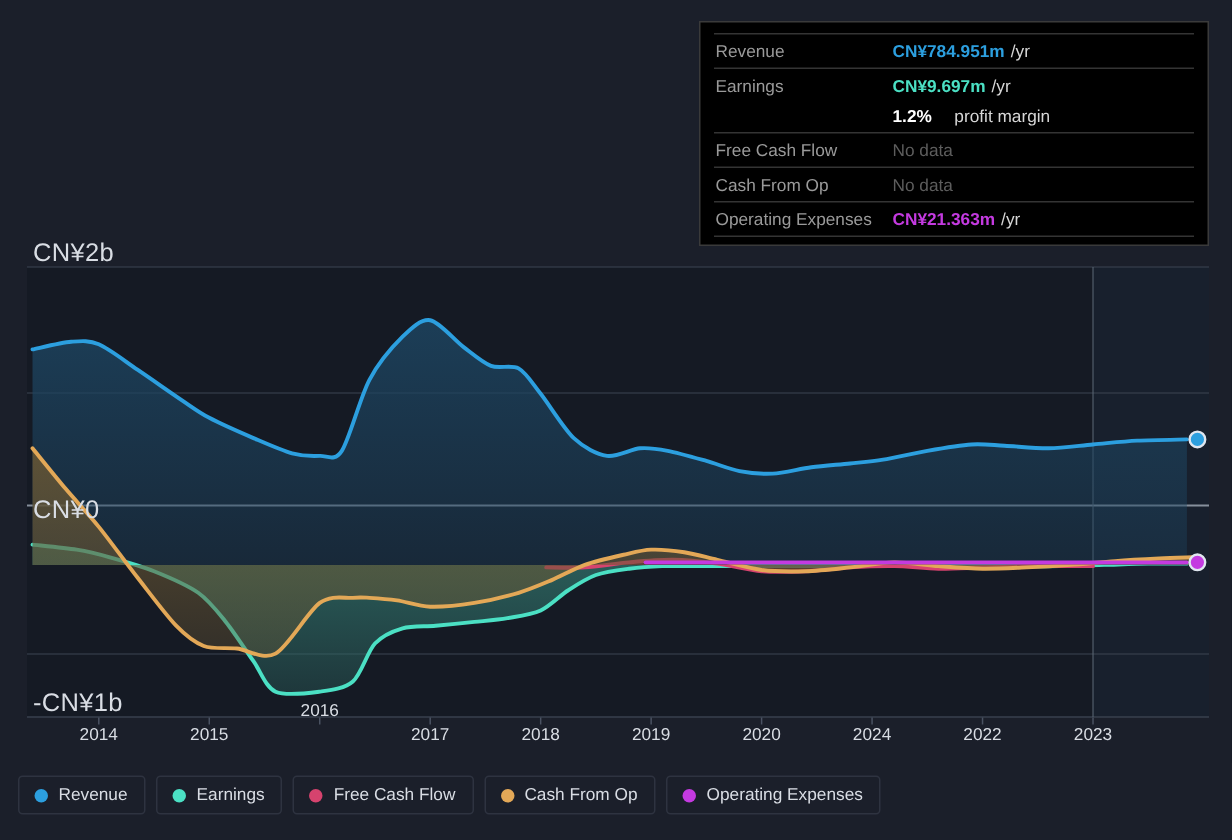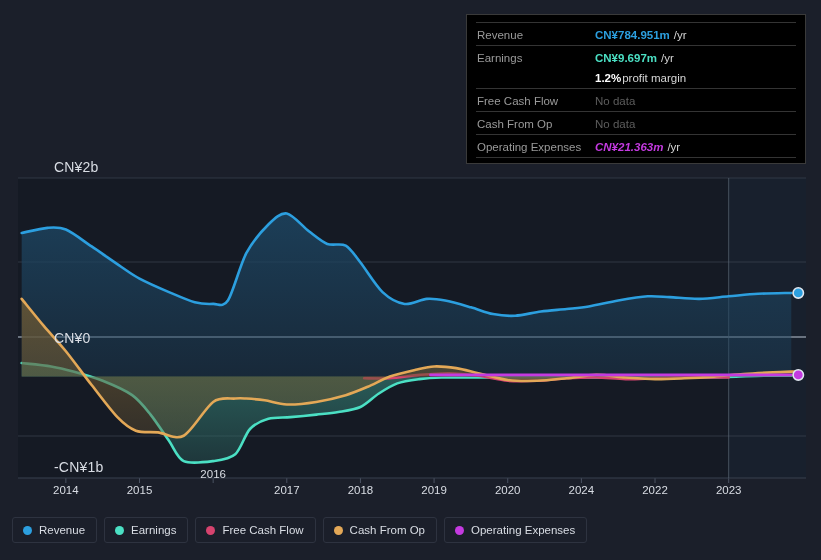--- a/index.html
+++ b/index.html
@@ -39,22 +39,22 @@
   }
   .tt-val{font-size:11.5px;font-weight:bold;white-space:nowrap;}
   .tt-unit{color:#d6d6d6;font-size:11.5px;font-weight:normal;margin-left:4px;}
   .tt-nodata{color:#5d5d5d;font-size:11.5px;font-weight:normal;}
   .tt-sub{color:#d6d6d6;font-size:11.5px;font-weight:normal;}
   .tt-row.sub{border-top:none;padding-top:0;}
   .tt-row.last{border-bottom:1px solid #343434;}
 
   
   .axis-y{
-    position:absolute;color:#d9dde4;font-size:14px;
-    letter-spacing:.2px;white-space:nowrap;margin-left:32px;
+    position:absolute;color:#d9dde4;font-size:17px;
+    letter-spacing:.2px;white-space:nowrap;
   }
   .axis-x{
     position:absolute;color:#d9dde4;font-size:11.5px;
     text-align:center;white-space:nowrap;
   }
 
   
   .legend{
     position:absolute;left:12px;top:517px;
     display:flex;gap:7px;
@@ -155,33 +155,33 @@
         <div class="tt-row">
           <div class="tt-label">Revenue</div>
           <div><span class="tt-val" style="color: rgb(44, 159, 223);">CN¥784.951m</span><span class="tt-unit">/yr</span></div>
         </div>
         <div class="tt-row">
           <div class="tt-label">Earnings</div>
           <div><span class="tt-val" style="color: rgb(75, 224, 196);">CN¥9.697m</span><span class="tt-unit">/yr</span></div>
         </div>
         <div class="tt-row sub">
           <div class="tt-label"></div>
-          <div><span class="tt-val" style="color: rgb(255, 255, 255);">1.2%</span><span class="tt-sub" style="margin-left: 1px;">profit margin</span></div>
+          <div><span class="tt-val" style="color: rgb(255, 255, 255);">1.2%</span><span class="tt-sub" style="margin-left: 15px;">profit margin</span></div>
         </div>
         <div class="tt-row">
           <div class="tt-label">Free Cash Flow</div>
           <div><span class="tt-nodata" style="color: rgb(93, 93, 93);">No data</span></div>
         </div>
         <div class="tt-row">
           <div class="tt-label">Cash From Op</div>
           <div><span class="tt-nodata" style="color: rgb(93, 93, 93);">No data</span></div>
         </div>
         <div class="tt-row last">
           <div class="tt-label">Operating Expenses</div>
-          <div><span class="tt-val" style="color: rgb(196, 58, 224); font-style: italic;">CN¥21.363m</span><span class="tt-unit">/yr</span></div>
+          <div><span class="tt-val" style="color: rgb(196, 58, 224);">CN¥21.363m</span><span class="tt-unit">/yr</span></div>
         </div>
       </div>
   </div>
 
   <div class="legend" id="legend">
       <div class="legend-item">
         <span class="legend-dot" style="background: rgb(44, 159, 223);"></span>
         <span class="legend-label">Revenue</span>
       </div>
       <div class="legend-item">

